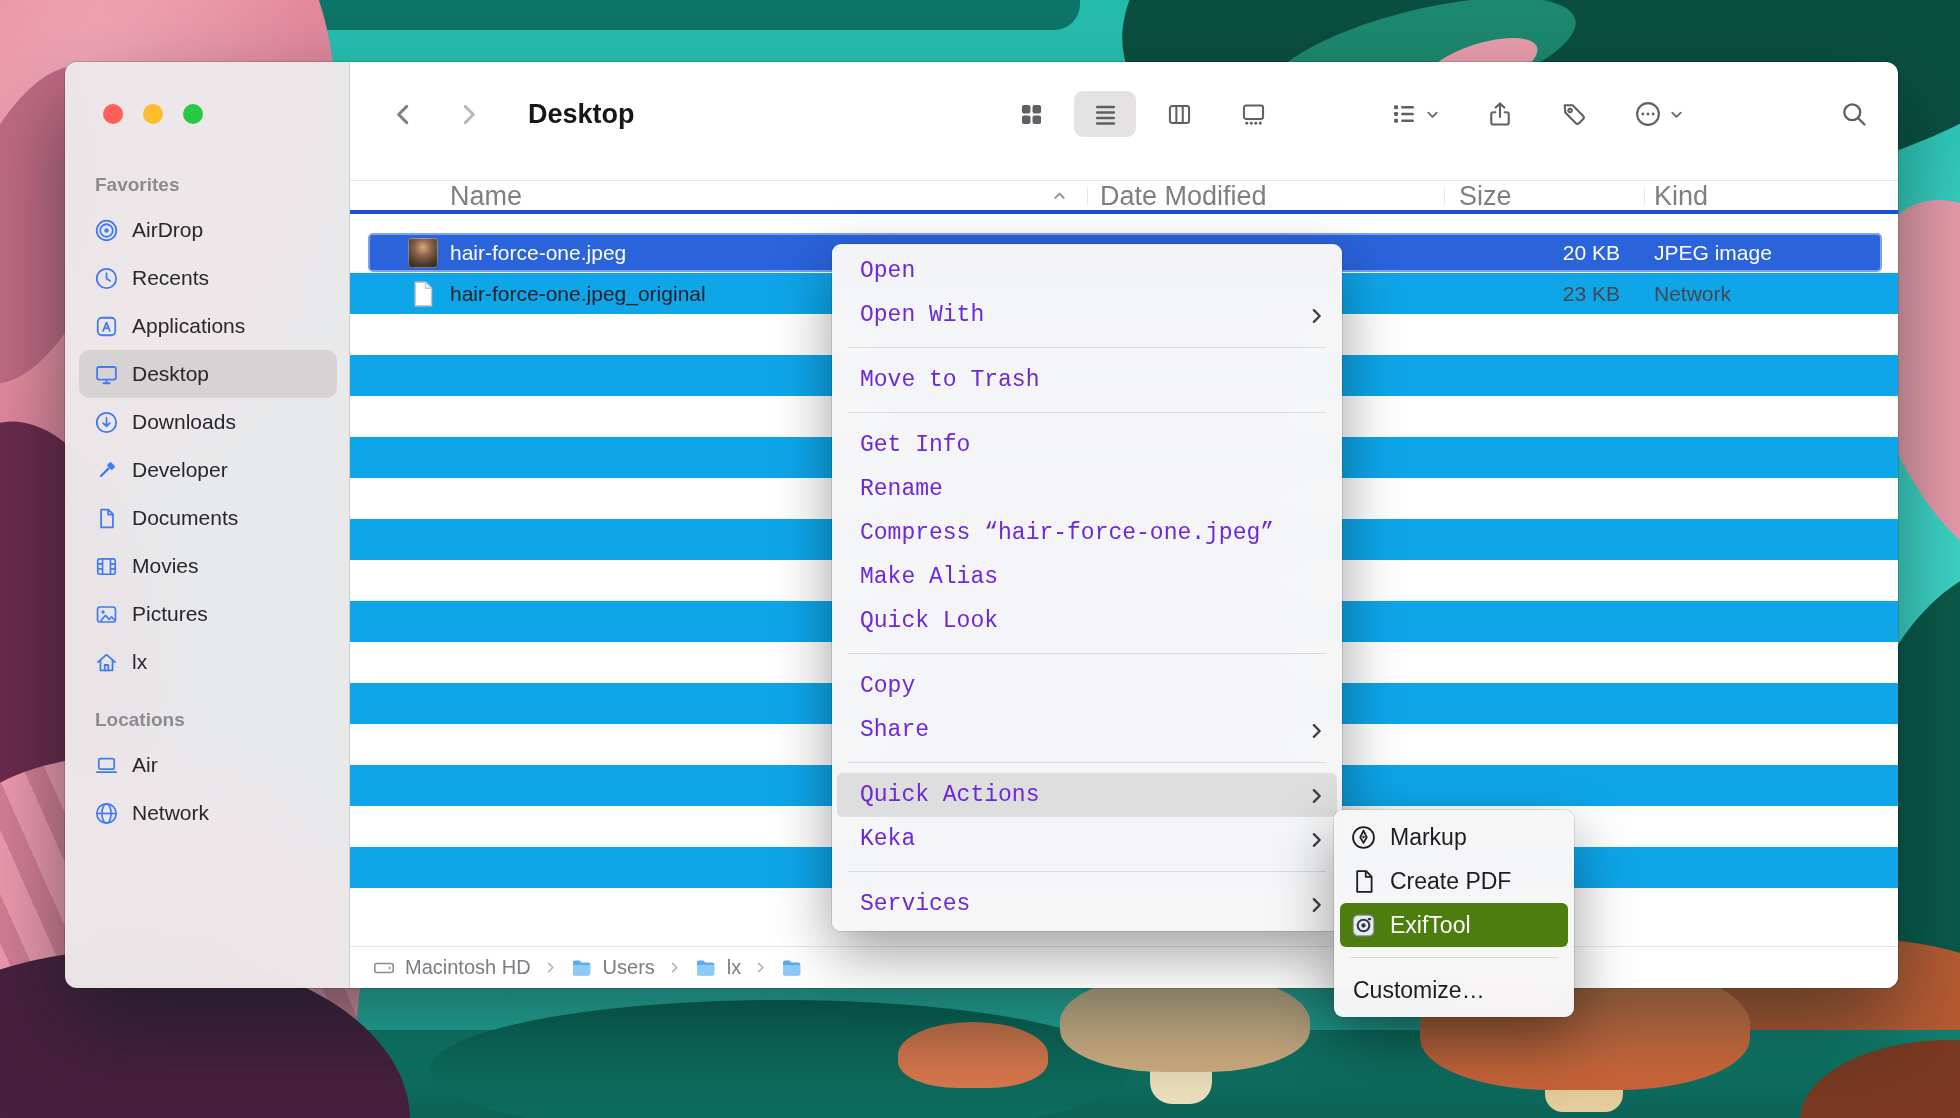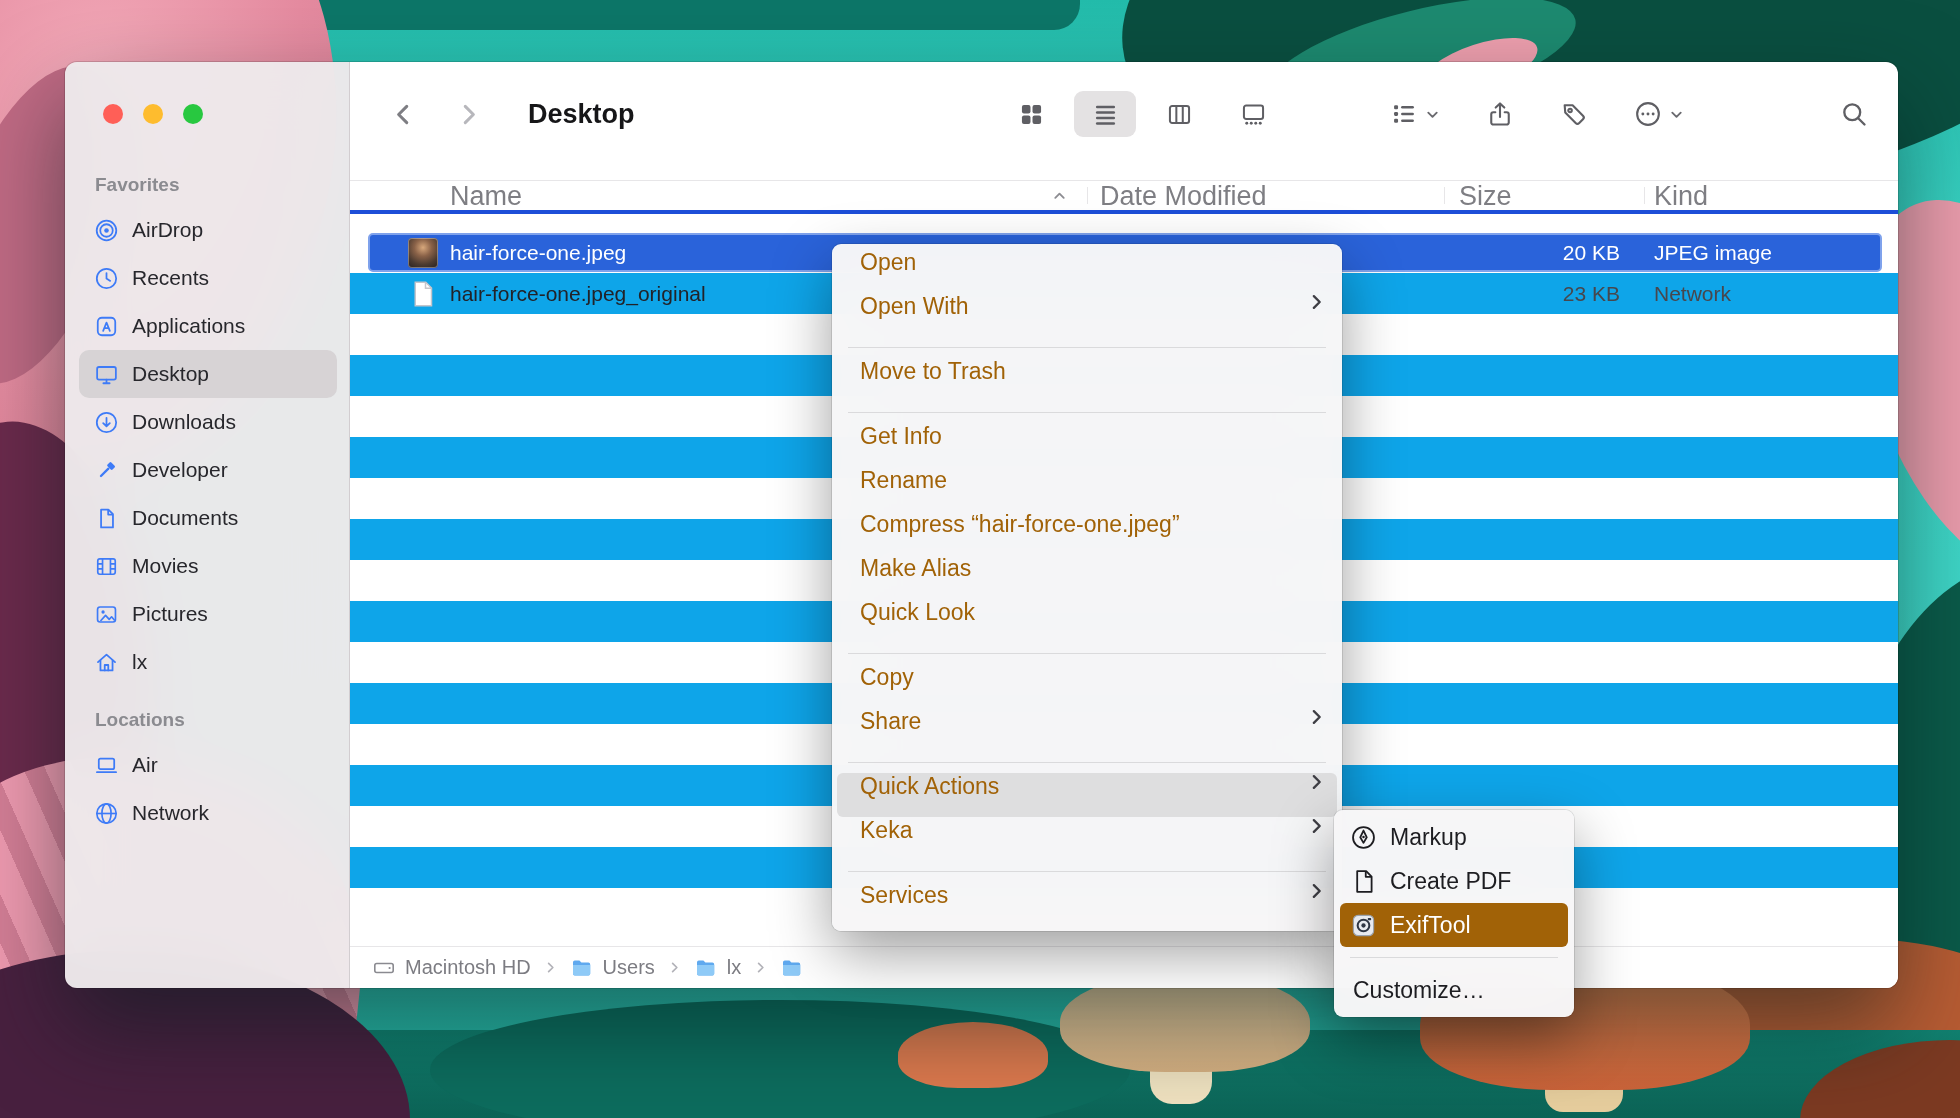--- a/index.html
+++ b/index.html
@@ -104,31 +104,31 @@
     font-size:20px; color:#7c7c82; }
   .pb-item { display:flex; align-items:center; gap:9px; }
   .pb-item svg { width:24px; height:24px; display:block; }
   .pb-chev svg { width:15px; height:15px; display:block; color:#b2b2b8; }
 
   
   .menu { position:absolute; background:rgba(247,246,247,.98); backdrop-filter:blur(30px);
     border-radius:9px; padding:5px 0; z-index:9;
     box-shadow:0 0 0 1px rgba(0,0,0,.1), 0 22px 60px rgba(0,0,0,.38); }
   .ctx { left:832px; top:244px; width:510px; }
-  .mi { height:44px; margin:0 5px; border-radius:6px; display:flex; 
-    padding:0 12px 0 23px; font-size:23px; color:#a16207; }
+  .mi { height:44px; margin:0 5px; border-radius:6px; display:flex; align-items:center;
+    padding:0 12px 0 23px; font-size:23px; color:#6d28d9;font-family:Liberation Mono, monospace; }
   .mi.hl { background:#dededf; }
   .mchev { margin-left:auto; display:flex; }
   .mchev svg { width:17px; height:17px; color:#3e3e44; }
   .msep { height:1px; background:#dadadc; margin:10px 16px; }
   .sub { left:1334px; top:810px; width:240px; padding:5px 0; }
   .smi { height:44px; margin:0 6px; border-radius:6px; display:flex; align-items:center;
     gap:13px; padding:0 10px; font-size:23px; color:#1d1d21; }
   .smi svg.sic { width:27px; height:27px; flex:0 0 auto; }
-  .smi.selected { background:#a16207; color:#fff; }
+  .smi.selected { background:#4d7c0f; color:#fff; }
   .smi.no-icon { padding-left:13px; }
 </style>
 </head>
 <body>
 
 <div class="wall">
   <div class="wp3"></div>
   <div class="wp4"></div>
   <div class="wp5"></div>
   <div class="wp6"></div>

